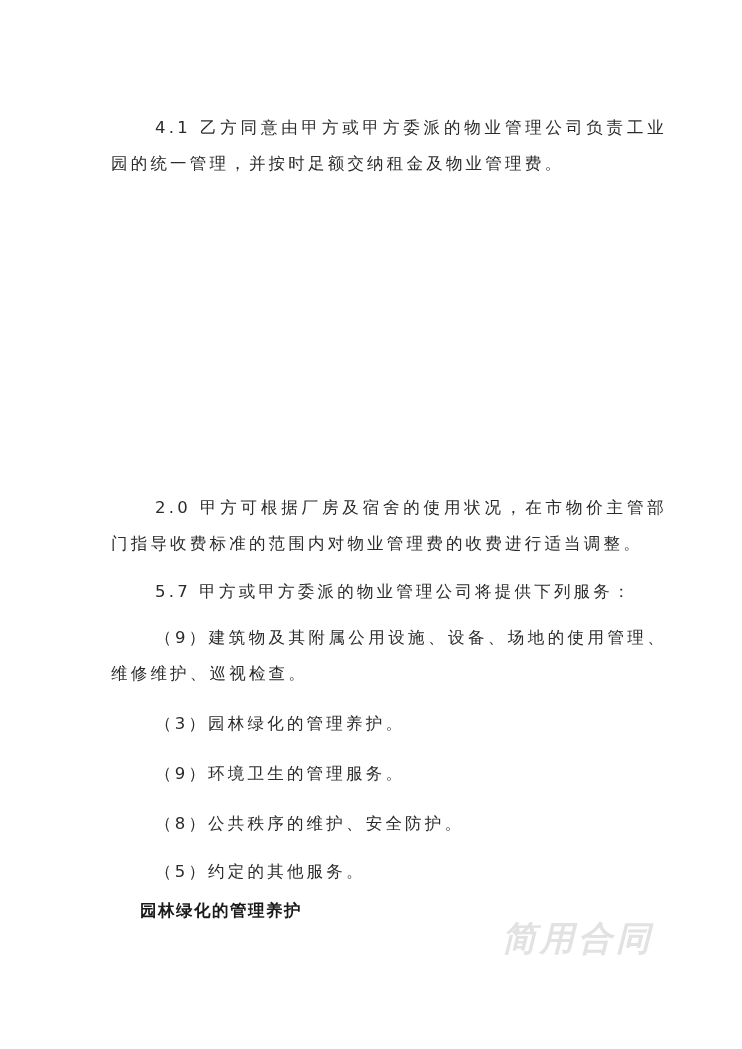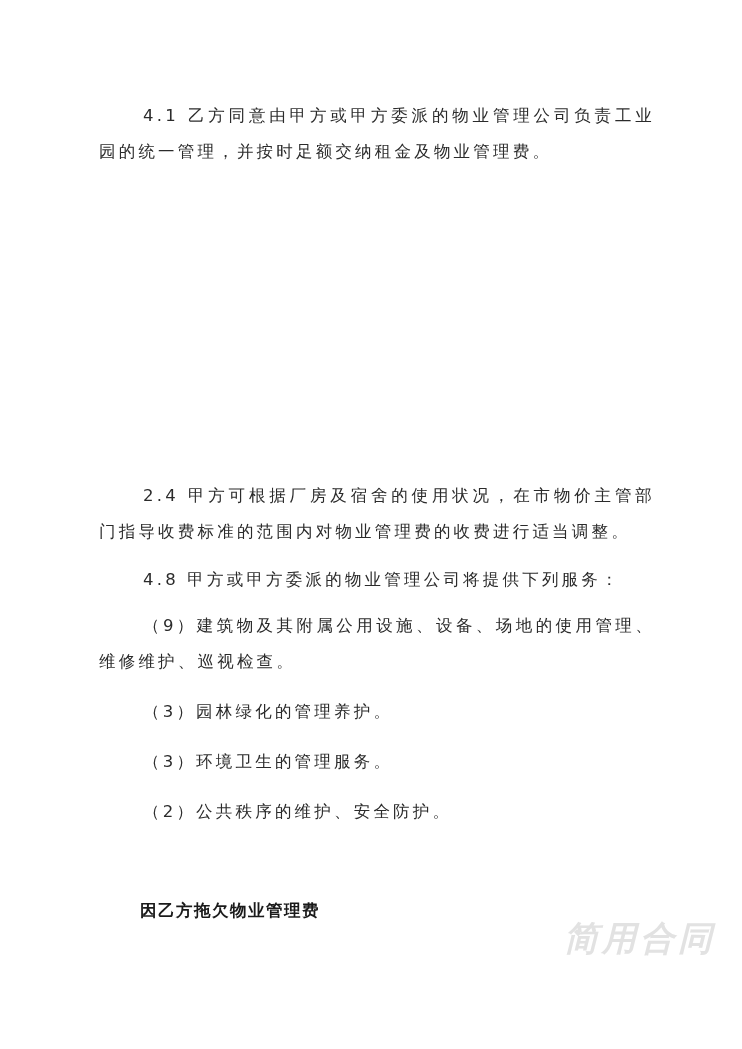--- a/index.html
+++ b/index.html
@@ -1,37 +1,38 @@
 <!DOCTYPE html>
 <html><head>
 <meta charset="utf-8">
 <style>
   html, body { margin: 0; padding: 0; background: #ffffff; }
   body { width: 742px; height: 1049px; position: relative; overflow: hidden;
          font-family: "DejaVu Sans", "Liberation Sans", sans-serif; color: #2b2b2b; }
   .page { position: absolute; left: 0; top: 0; width: 742px; height: 1049px; background: #fff; }
   .para { position: absolute; left: 95px; width: 556px; font-size: 16.5px;
-          line-height: 36px; letter-spacing: 3.2px; text-align: justify; margin: 4px; }
+          line-height: 36px; letter-spacing: 3.2px; text-align: justify; margin: 16px; }
   .indent { text-indent: 44px; }
   .heading { position: absolute; left: 140px; font-size: 16.5px; font-weight: bold;
              letter-spacing: 1.5px; color: #1a1a1a; margin: 0; }
-  .watermark { position: absolute; left: 516px; top: 918px; width: 200px; color: #e2e2e2;
-               font-style: italic; font-weight: bold; text-align: right; }
+  .watermark { position: absolute; left: 502px; top: 918px; width: 200px; color: #e2e2e2;
+               font-style: italic; font-weight: bold; text-align: left; }
   .wm-title { font-size: 34px; letter-spacing: 4px; line-height: 40px; }
   .wm-sub { font-size: 17px; letter-spacing: 3px; line-height: 30px; margin-top: 4px; }
 </style>
 </head>
 <body>
 
 <div class="page">
   <p class="para indent" style="top:94px;">4.1 乙方同意由甲方或甲方委派的物业管理公司负责工业园的统一管理，并按时足额交纳租金及物业管理费。</p>
-  <p class="para indent" style="top:474px;">2.4 甲方可根据厂房及宿舍的使用状况，在市物价主管部门指导收费标准的范围内对物业管理费的收费进行适当调整。</p>
-  <p class="para indent" style="top:558px;">4.8 甲方或甲方委派的物业管理公司将提供下列服务：</p>
+  <p class="para indent" style="top:474px;">2.0 甲方可根据厂房及宿舍的使用状况，在市物价主管部门指导收费标准的范围内对物业管理费的收费进行适当调整。</p>
+  <p class="para indent" style="top:558px;">5.7 甲方或甲方委派的物业管理公司将提供下列服务：</p>
   <p class="para indent" style="top:604px;">（9）建筑物及其附属公用设施、设备、场地的使用管理、维修维护、巡视检查。</p>
   <p class="para indent" style="top:690px;">（3）园林绿化的管理养护。</p>
-  <p class="para indent" style="top:740px;">（3）环境卫生的管理服务。</p>
-  <p class="para indent" style="top:790px;">（2）公共秩序的维护、安全防护。</p>
-  <p class="heading" style="top:900px;">因乙方拖欠物业管理费</p>
+  <p class="para indent" style="top:740px;">（9）环境卫生的管理服务。</p>
+  <p class="para indent" style="top:790px;">（8）公共秩序的维护、安全防护。</p>
+  <p class="para indent" style="top:838px;">（5）约定的其他服务。</p>
+  <p class="heading" style="top:900px;">园林绿化的管理养护</p>
 
   <div class="watermark">
     <div class="wm-title">简用合同</div>
   </div>
 </div>
 
 </body></html>

